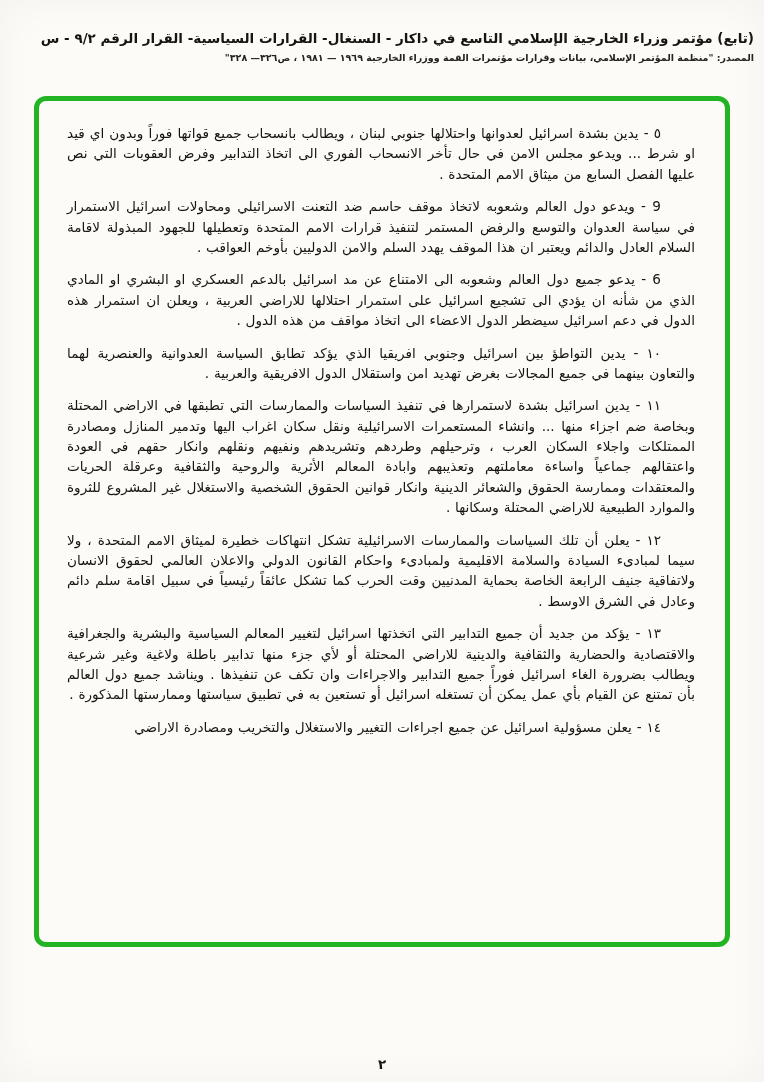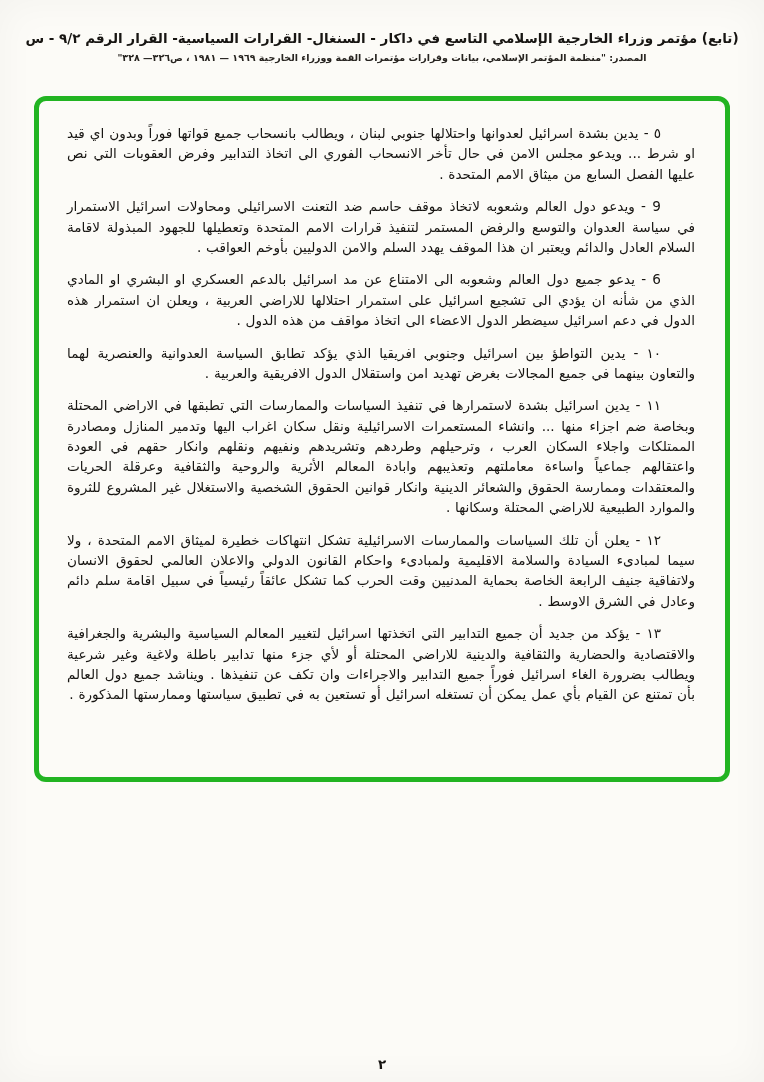--- a/index.html
+++ b/index.html
@@ -13,38 +13,37 @@
     width: 764px; height: 1082px;
     background: #fcfbf7;
     direction: rtl;
     color: #171512;
     overflow: hidden;
     box-shadow: inset 0 0 40px rgba(0,0,0,0.04);
   }
   .header {
     position: absolute;
     top: 30px; right: 10px; left: 10px;
-    text-align: center;
   }
   .title {
     font-size: 13.5px;
     font-weight: bold;
     letter-spacing: -0.2px;
     white-space: nowrap;
   }
   .source {
     margin-top: 6px;
     font-size: 9.5px;
     font-weight: bold;
     color: #26231f;
   }
   .frame {
     position: absolute;
     top: 96px; right: 34px;
-    width: 696px; height: 686px;
+    width: 696px; height: 851px;
     box-sizing: border-box;
     border: 5px solid #22b422;
     border-radius: 12px;
     padding: 22px 30px 0 28px;
     overflow: hidden;
     background: transparent;
   }
   .para {
     font-size: 13.6px;
     line-height: 1.5;
@@ -73,17 +72,18 @@
   </div>
 
   <div class="frame" style="border-color: rgb(34, 180, 34);">
     <div class="para">٥ - يدين بشدة اسرائيل لعدوانها واحتلالها جنوبي لبنان ، ويطالب بانسحاب جميع قواتها فوراً وبدون اي قيد او شرط ... ويدعو مجلس الامن في حال تأخر الانسحاب الفوري الى اتخاذ التدابير وفرض العقوبات التي نص عليها الفصل السابع من ميثاق الامم المتحدة .</div>
     <div class="para">9 - ويدعو دول العالم وشعوبه لاتخاذ موقف حاسم ضد التعنت الاسرائيلي ومحاولات اسرائيل الاستمرار في سياسة العدوان والتوسع والرفض المستمر لتنفيذ قرارات الامم المتحدة وتعطيلها للجهود المبذولة لاقامة السلام العادل والدائم ويعتبر ان هذا الموقف يهدد السلم والامن الدوليين بأوخم العواقب .</div>
     <div class="para">6 - يدعو جميع دول العالم وشعوبه الى الامتناع عن مد اسرائيل بالدعم العسكري او البشري او المادي الذي من شأنه ان يؤدي الى تشجيع اسرائيل على استمرار احتلالها للاراضي العربية ، ويعلن ان استمرار هذه الدول في دعم اسرائيل سيضطر الدول الاعضاء الى اتخاذ مواقف من هذه الدول .</div>
     <div class="para">١٠ - يدين التواطؤ بين اسرائيل وجنوبي افريقيا الذي يؤكد تطابق السياسة العدوانية والعنصرية لهما والتعاون بينهما في جميع المجالات بغرض تهديد امن واستقلال الدول الافريقية والعربية .</div>
     <div class="para">١١ - يدين اسرائيل بشدة لاستمرارها في تنفيذ السياسات والممارسات التي تطبقها في الاراضي المحتلة وبخاصة ضم اجزاء منها ... وانشاء المستعمرات الاسرائيلية ونقل سكان اغراب اليها وتدمير المنازل ومصادرة الممتلكات واجلاء السكان العرب ، وترحيلهم وطردهم وتشريدهم ونفيهم ونقلهم وانكار حقهم في العودة واعتقالهم جماعياً واساءة معاملتهم وتعذيبهم وابادة المعالم الأثرية والروحية والثقافية وعرقلة الحريات والمعتقدات وممارسة الحقوق والشعائر الدينية وانكار قوانين الحقوق الشخصية والاستغلال غير المشروع للثروة والموارد الطبيعية للاراضي المحتلة وسكانها .</div>
     <div class="para">١٢ - يعلن أن تلك السياسات والممارسات الاسرائيلية تشكل انتهاكات خطيرة لميثاق الامم المتحدة ، ولا سيما لمبادىء السيادة والسلامة الاقليمية ولمبادىء واحكام القانون الدولي والاعلان العالمي لحقوق الانسان ولاتفاقية جنيف الرابعة الخاصة بحماية المدنيين وقت الحرب كما تشكل عائقاً رئيسياً في سبيل اقامة سلم دائم وعادل في الشرق الاوسط .</div>
     <div class="para">١٣ - يؤكد من جديد أن جميع التدابير التي اتخذتها اسرائيل لتغيير المعالم السياسية والبشرية والجغرافية والاقتصادية والحضارية والثقافية والدينية للاراضي المحتلة أو لأي جزء منها تدابير باطلة ولاغية وغير شرعية ويطالب بضرورة الغاء اسرائيل فوراً جميع التدابير والاجراءات وان تكف عن تنفيذها . ويناشد جميع دول العالم بأن تمتنع عن القيام بأي عمل يمكن أن تستغله اسرائيل أو تستعين به في تطبيق سياستها وممارستها المذكورة .</div>
+    <div class="para">١٤ - يعلن مسؤولية اسرائيل عن جميع اجراءات التغيير والاستغلال والتخريب ومصادرة الاراضي</div>
   </div>
 
   <div class="page-num">٢</div>
 
 </div>
 
 </body></html>

